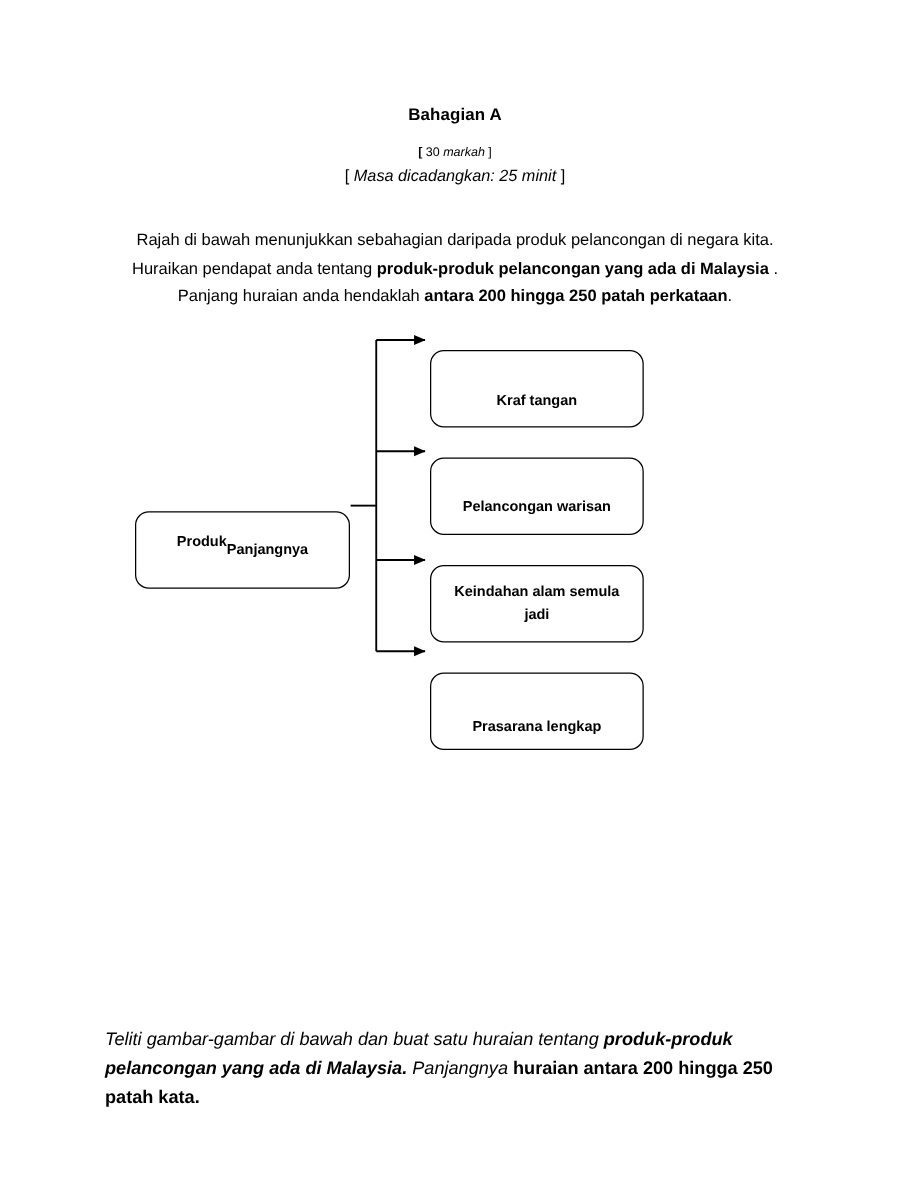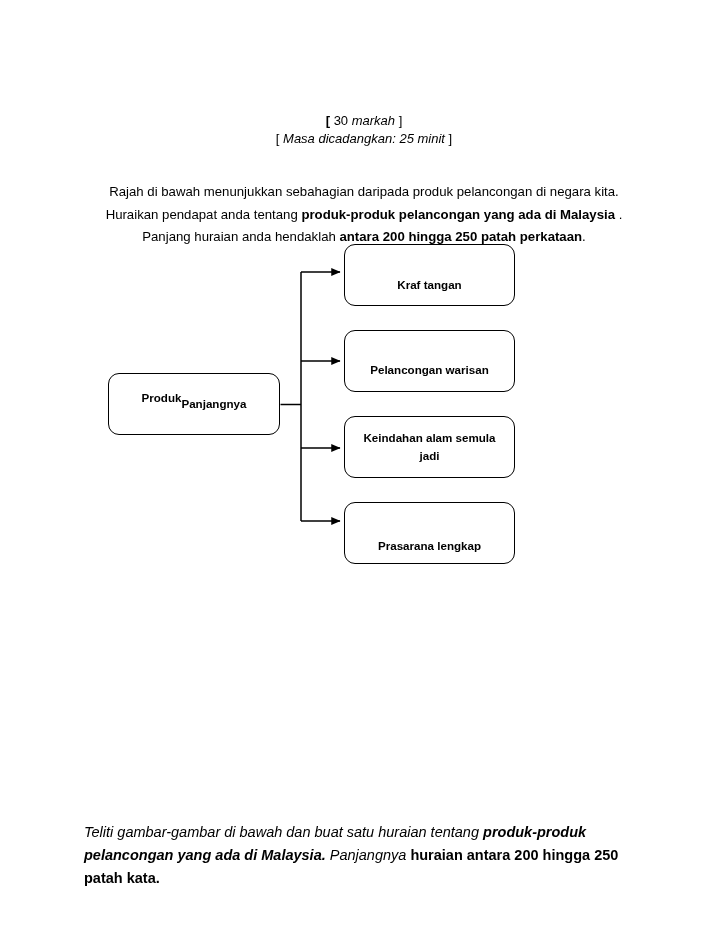--- a/index.html
+++ b/index.html
@@ -32,22 +32,22 @@
     width: 728px;
     text-align: center;
   }
   .doc-title {
     font-size: 13.5px;
     font-weight: bold;
     letter-spacing: 0.1px;
     line-height: 16px;
   }
   .marks-line {
-    margin-top: 28px;
-    font-size: 13px;
+    margin-top: 14px;
+    font-size: 10px;
     line-height: 18px;
     white-space: pre;
   }
   .marks-line .brk-open {
     font-weight: bold;
   }
   .marks-line .marks-word {
     font-style: italic;
   }
   .time-line {
@@ -93,20 +93,21 @@
     border-radius: 11px;
     background: #ffffff;
     font-family: "Liberation Sans", sans-serif;
     font-weight: bold;
     font-size: 11.6px;
     line-height: 16px;
     color: #000000;
     text-align: center;
     display: flex;
     justify-content: center;
+    margin-top: 36px;
   }
 
   .node-root {
     left: 108px;
     top: 373px;
     width: 172px;
     height: 62px;
     flex-direction: row;
     align-items: center;
     justify-content: center;
@@ -157,20 +158,21 @@
     font-weight: bold;
     font-style: normal;
   }
 </style>
 </head>
 <body>
 
 <div class="page">
 
   <div class="header">
+    <div class="doc-title">Bahagian A</div>
 
     <div class="marks-line"><span class="brk-open">[</span><span> 30 </span><span class="marks-word">markah</span><span> ]</span></div>
 
     <div class="time-line"><span>[ </span><span class="time-text">Masa dicadangkan: 25 minit</span><span> ]</span></div>
   </div>
 
   <p class="intro"><span>Rajah di bawah menunjukkan sebahagian daripada produk pelancongan di negara kita. Huraikan   pendapat anda tentang </span><b>produk-produk pelancongan yang ada di Malaysia</b><span> . Panjang huraian anda hendaklah </span><b>antara 200 hingga 250 patah perkataan</b><span>.</span></p>
 
   <div class="diagram">
     <svg width="728" height="943" viewBox="0 0 728 943" xmlns="http://www.w3.org/2000/svg" aria-hidden="true">

